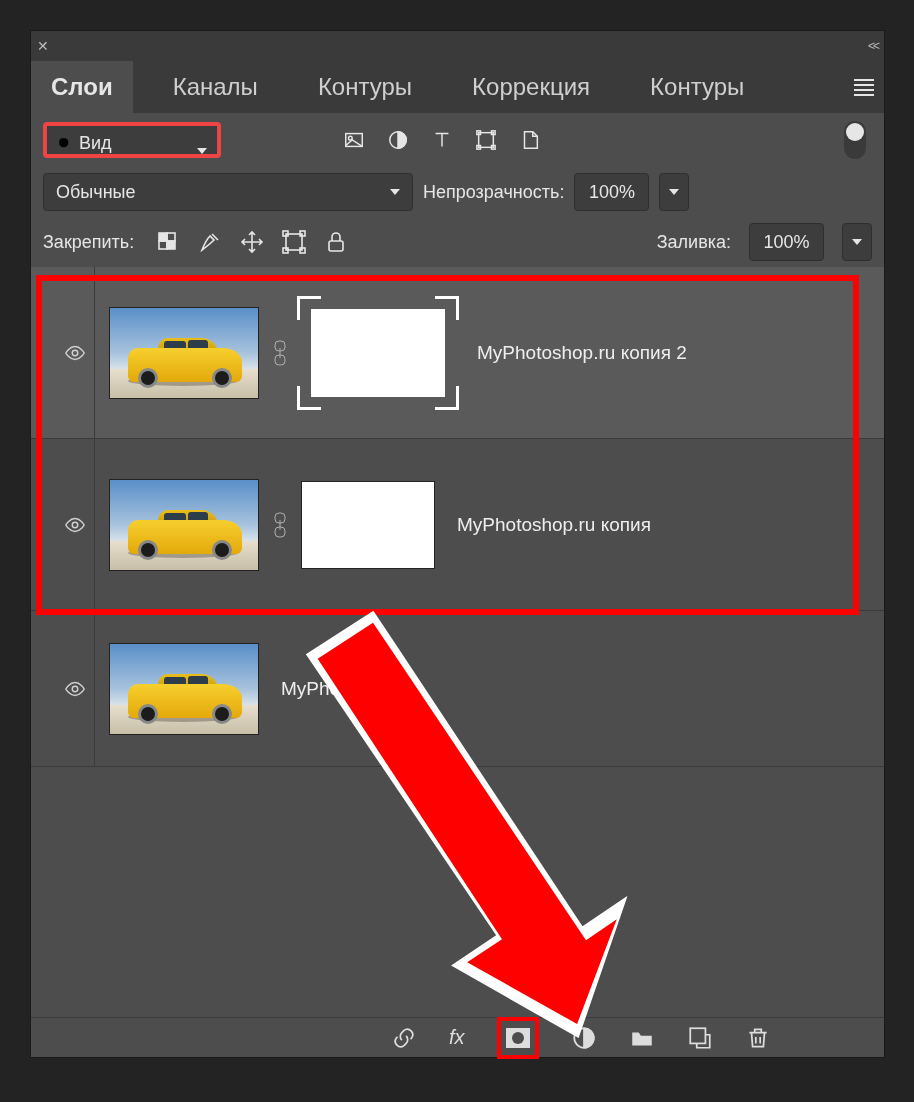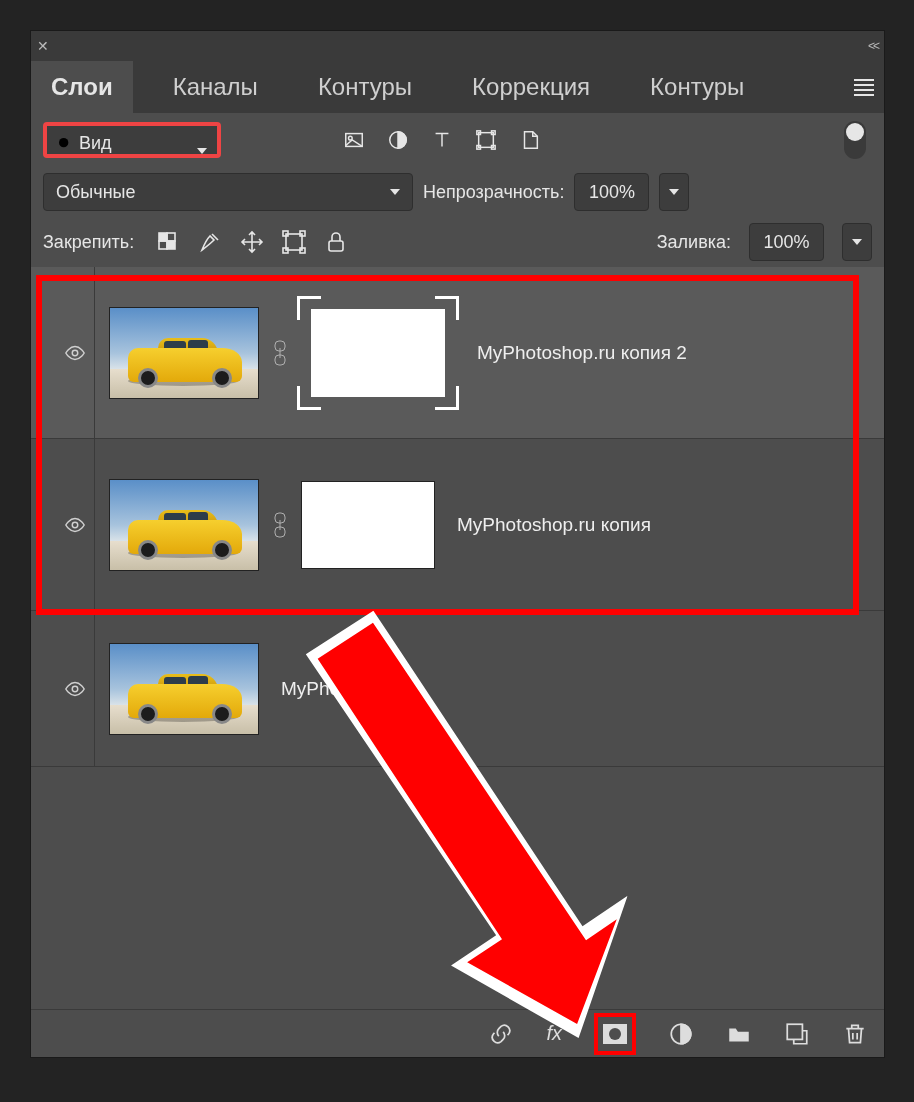--- a/index.html
+++ b/index.html
@@ -160,22 +160,22 @@
     position: absolute; width: 24px; height: 24px; border: 3px solid #fff;
   }
   .bracket .c.tl { top: -4px; left: -4px; border-right: none; border-bottom: none;}
   .bracket .c.tr { top: -4px; right: -4px; border-left: none; border-bottom: none;}
   .bracket .c.bl { bottom: -4px; left: -4px; border-right: none; border-top: none;}
   .bracket .c.br { bottom: -4px; right: -4px; border-left: none; border-top: none;}
   .layer-name { color: #eee; font-size: 19px; margin-left: 22px; }
 
   
   .bottom-bar {
-    height: 48px; background: #4d4d4d; border-top: 1px solid #3a3a3a;
-    display: flex; align-items: center; justify-content: flex-end;
+    height: 40px; background: #4d4d4d; border-top: 1px solid #3a3a3a;
+    display: flex; align-items: center; justify-content: flex-start;
     gap: 32px; padding-right: 16px; padding-left: 360px;
   }
   .bottom-bar .bic { width: 26px; height: 26px; display:flex; align-items:center; justify-content:center; }
   .bottom-bar .bic svg { stroke:#ddd; fill:none; stroke-width:1.6; }
   .fx { font-style: italic; color: #ddd; font-size: 20px; }
   .mask-btn {
     width: 42px; height: 42px; display:flex; align-items:center; justify-content:center;
     border: 4px solid #ff0000; background: #4d4d4d;
   }
   .mask-btn .inner {

